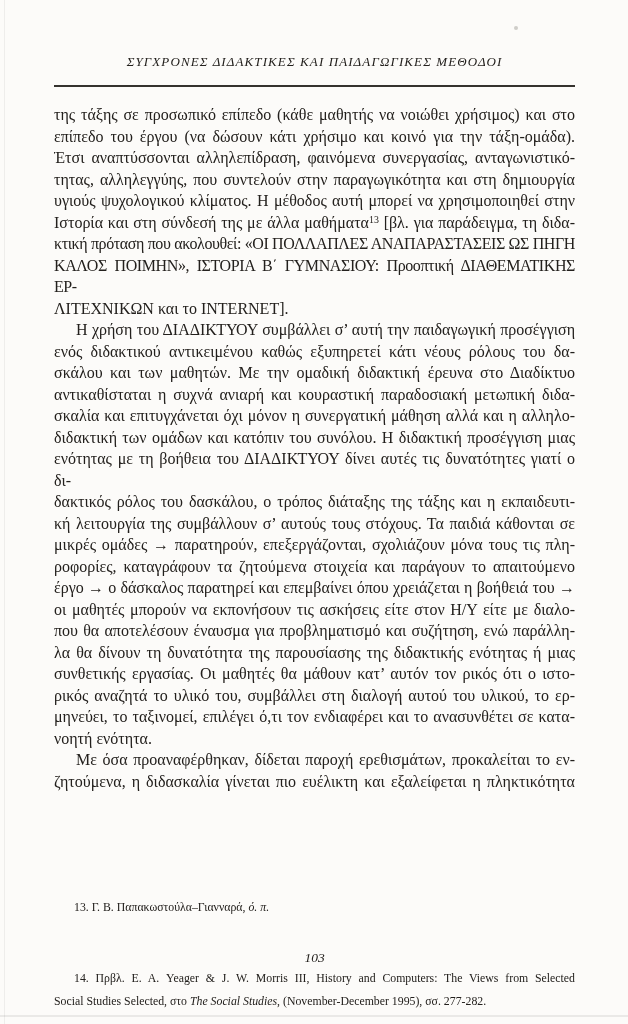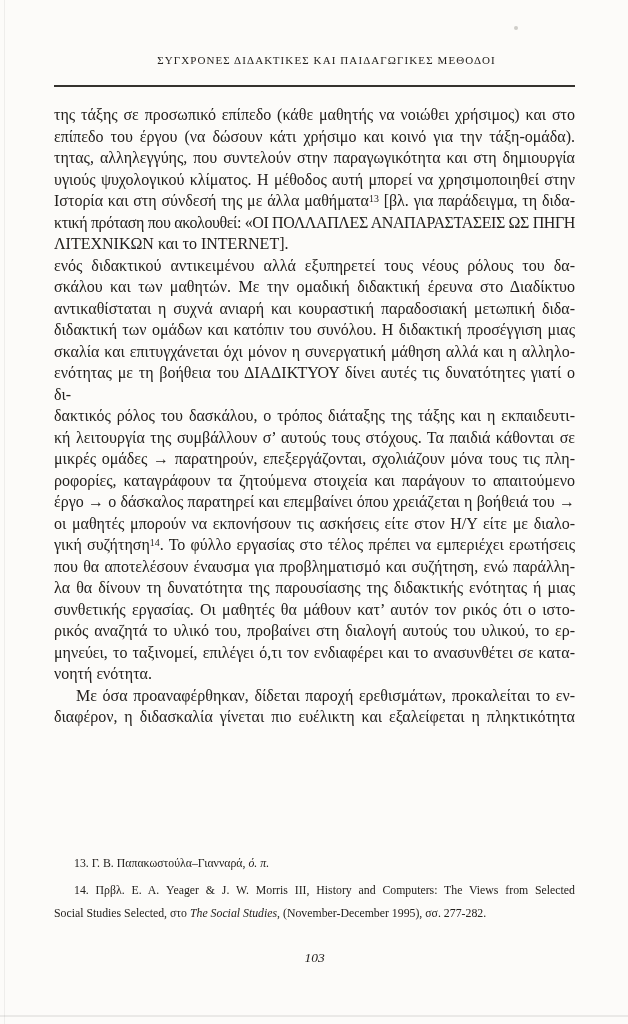--- a/index.html
+++ b/index.html
@@ -5,23 +5,24 @@
   html,body{margin:0;padding:0;}
   .page{
     position:relative;
     width:628px;height:1024px;
     background:var(--bg,#fcfbf9);
     overflow:hidden;
     font-family:"Liberation Serif","DejaVu Serif",serif;
     color:var(--fg,#23201d);
   }
   .header{
-    position:absolute;top:54px;left:66px;width:521px;
+    position:absolute;top:54px;left:54px;width:521px;
     text-align:center;
-    font-size:11px;
+    font-style:italic;
+    font-size:13px;
     letter-spacing:1.1px;
     color:var(--fg,#23201d);
     white-space:nowrap;
   }
   .rule{
     position:absolute;top:85px;left:54px;width:521px;height:2px;
     background:var(--rule,#35322e);
   }
   .body-text{
     position:absolute;top:104px;left:54px;width:521px;
@@ -42,21 +43,21 @@
     vertical-align:baseline;
     position:relative;top:-0.45em;
     line-height:0;
   }
   .it{font-style:italic;}
   .footnotes{
     position:absolute;top:852px;left:54px;width:521px;
     font-size:11.8px;
   }
   .footnotes .line{line-height:23px;}
-  .footnotes .line.indent{padding-left:20px;}
+  .footnotes .line.indent{padding-left:20px;margin-top:44px;}
   .fn-gap{height:4px;}
   .pagenum{
     position:absolute;top:950px;left:54px;width:521px;
     text-align:center;
     font-style:italic;
     font-size:13.5px;
     color:var(--fg,#23201d);
   }
   .edge-left{
     position:absolute;left:4px;top:0;bottom:0;width:1px;
@@ -78,46 +79,48 @@
 <div class="page" style="--bg: #fcfbf9; --fg: #23201d; --rule: #35322e;">
   <div class="edge-left"></div>
   <div class="speck"></div>
 
   <div class="header">ΣΥΓΧΡΟΝΕΣ ΔΙΔΑΚΤΙΚΕΣ ΚΑΙ ΠΑΙΔΑΓΩΓΙΚΕΣ ΜΕΘΟΔΟΙ</div>
   <div class="rule"></div>
 
   <div class="body-text" id="body-lines">
       <div class="line"><span>της τάξης σε προσωπικό επίπεδο (κάθε μαθητής να νοιώθει χρήσιμος) και στο</span></div>
       <div class="line"><span>επίπεδο του έργου (να δώσουν κάτι χρήσιμο και κοινό για την τάξη-ομάδα).</span></div>
+      <div class="line"><span>Έτσι αναπτύσσονται αλληλεπίδραση, φαινόμενα συνεργασίας, ανταγωνιστικό-</span></div>
       <div class="line"><span>τητας, αλληλεγγύης, που συντελούν στην παραγωγικότητα και στη δημιουργία</span></div>
       <div class="line"><span>υγιούς ψυχολογικού κλίματος. Η μέθοδος αυτή μπορεί να χρησιμοποιηθεί στην</span></div>
       <div class="line"><span>Ιστορία και στη σύνδεσή της με άλλα μαθήματα</span><sup>13</sup><span> [βλ. για παράδειγμα, τη διδα-</span></div>
       <div class="line tight"><span>κτική πρόταση που ακολουθεί: «ΟΙ ΠΟΛΛΑΠΛΕΣ ΑΝΑΠΑΡΑΣΤΑΣΕΙΣ ΩΣ ΠΗΓΗ</span></div>
+      <div class="line tight"><span>ΚΑΛΟΣ ΠΟΙΜΗΝ», ΙΣΤΟΡΙΑ Β΄ ΓΥΜΝΑΣΙΟΥ: Προοπτική ΔΙΑΘΕΜΑΤΙΚΗΣ ΕΡ-</span></div>
       <div class="line nojust"><span>ΛΙΤΕΧΝΙΚΩΝ και το INTERNET].</span></div>
-      <div class="line"><span>ενός διδακτικού αντικειμένου αλλά εξυπηρετεί τους νέους ρόλους του δα-</span></div>
+      <div class="line indent"><span>Η χρήση του ΔΙΑΔΙΚΤΥΟΥ συμβάλλει σ’ αυτή την παιδαγωγική προσέγγιση</span></div>
+      <div class="line"><span>ενός διδακτικού αντικειμένου καθώς εξυπηρετεί κάτι νέους ρόλους του δα-</span></div>
       <div class="line"><span>σκάλου και των μαθητών. Με την ομαδική διδακτική έρευνα στο Διαδίκτυο</span></div>
       <div class="line"><span>αντικαθίσταται η συχνά ανιαρή και κουραστική παραδοσιακή μετωπική διδα-</span></div>
+      <div class="line"><span>σκαλία και επιτυγχάνεται όχι μόνον η συνεργατική μάθηση αλλά και η αλληλο-</span></div>
       <div class="line"><span>διδακτική των ομάδων και κατόπιν του συνόλου. Η διδακτική προσέγγιση μιας</span></div>
-      <div class="line"><span>σκαλία και επιτυγχάνεται όχι μόνον η συνεργατική μάθηση αλλά και η αλληλο-</span></div>
       <div class="line"><span>ενότητας με τη βοήθεια του ΔΙΑΔΙΚΤΥΟΥ δίνει αυτές τις δυνατότητες γιατί ο δι-</span></div>
       <div class="line"><span>δακτικός ρόλος του δασκάλου, ο τρόπος διάταξης της τάξης και η εκπαιδευτι-</span></div>
       <div class="line"><span>κή λειτουργία της συμβάλλουν σ’ αυτούς τους στόχους. Τα παιδιά κάθονται σε</span></div>
       <div class="line"><span>μικρές ομάδες → παρατηρούν, επεξεργάζονται, σχολιάζουν μόνα τους τις πλη-</span></div>
       <div class="line"><span>ροφορίες, καταγράφουν τα ζητούμενα στοιχεία και παράγουν το απαιτούμενο</span></div>
       <div class="line"><span>έργο → ο δάσκαλος παρατηρεί και επεμβαίνει όπου χρειάζεται η βοήθειά του →</span></div>
       <div class="line"><span>οι μαθητές μπορούν να εκπονήσουν τις ασκήσεις είτε στον Η/Υ είτε με διαλο-</span></div>
-      <div class="line"><span>γική συζήτηση</span><sup>14</sup><span>. Το φύλλο εργασίας στο τέλος πρέπει να εμπεριέχει ερωτήσεις</span></div>
       <div class="line"><span>που θα αποτελέσουν έναυσμα για προβληματισμό και συζήτηση, ενώ παράλλη-</span></div>
       <div class="line"><span>λα θα δίνουν τη δυνατότητα της παρουσίασης της διδακτικής ενότητας ή μιας</span></div>
       <div class="line"><span>συνθετικής εργασίας. Οι μαθητές θα μάθουν κατ’ αυτόν τον ρικός ότι ο ιστο-</span></div>
-      <div class="line"><span>ρικός αναζητά το υλικό του, προβαίνει στη διαλογή αυτούς του υλικού, το ερ-</span></div>
+      <div class="line"><span>ρικός αναζητά το υλικό του, συμβάλλει στη διαλογή αυτού του υλικού, το ερ-</span></div>
       <div class="line"><span>μηνεύει, το ταξινομεί, επιλέγει ό,τι τον ενδιαφέρει και το ανασυνθέτει σε κατα-</span></div>
       <div class="line nojust"><span>νοητή ενότητα.</span></div>
       <div class="line indent"><span>Με όσα προαναφέρθηκαν, δίδεται παροχή ερεθισμάτων, προκαλείται το εν-</span></div>
-      <div class="line"><span>διαφέρον, η διδασκαλία γίνεται πιο ευέλικτη και εξαλείφεται η πληκτικότητα</span></div>
+      <div class="line"><span>ζητούμενα, η διδασκαλία γίνεται πιο ευέλικτη και εξαλείφεται η πληκτικότητα</span></div>
     </div>
 
   <div class="footnotes" id="footnote-lines">
       <div class="line nojust indent"><span>13. Γ. Β. Παπακωστούλα–Γιανναρά, </span><span class="it">ό. π.</span></div>
       <div class="fn-gap"></div>
       <div class="line indent"><span>14. Πρβλ. Ε. Α. Yeager &amp; J. W. Morris III, History and Computers: The Views from Selected</span></div>
       <div class="line nojust"><span>Social Studies Selected, στο </span><span class="it">The Social Studies</span><span>, (November-December 1995), σσ. 277-282.</span></div>
     </div>
 
   <div class="pagenum">103</div>

